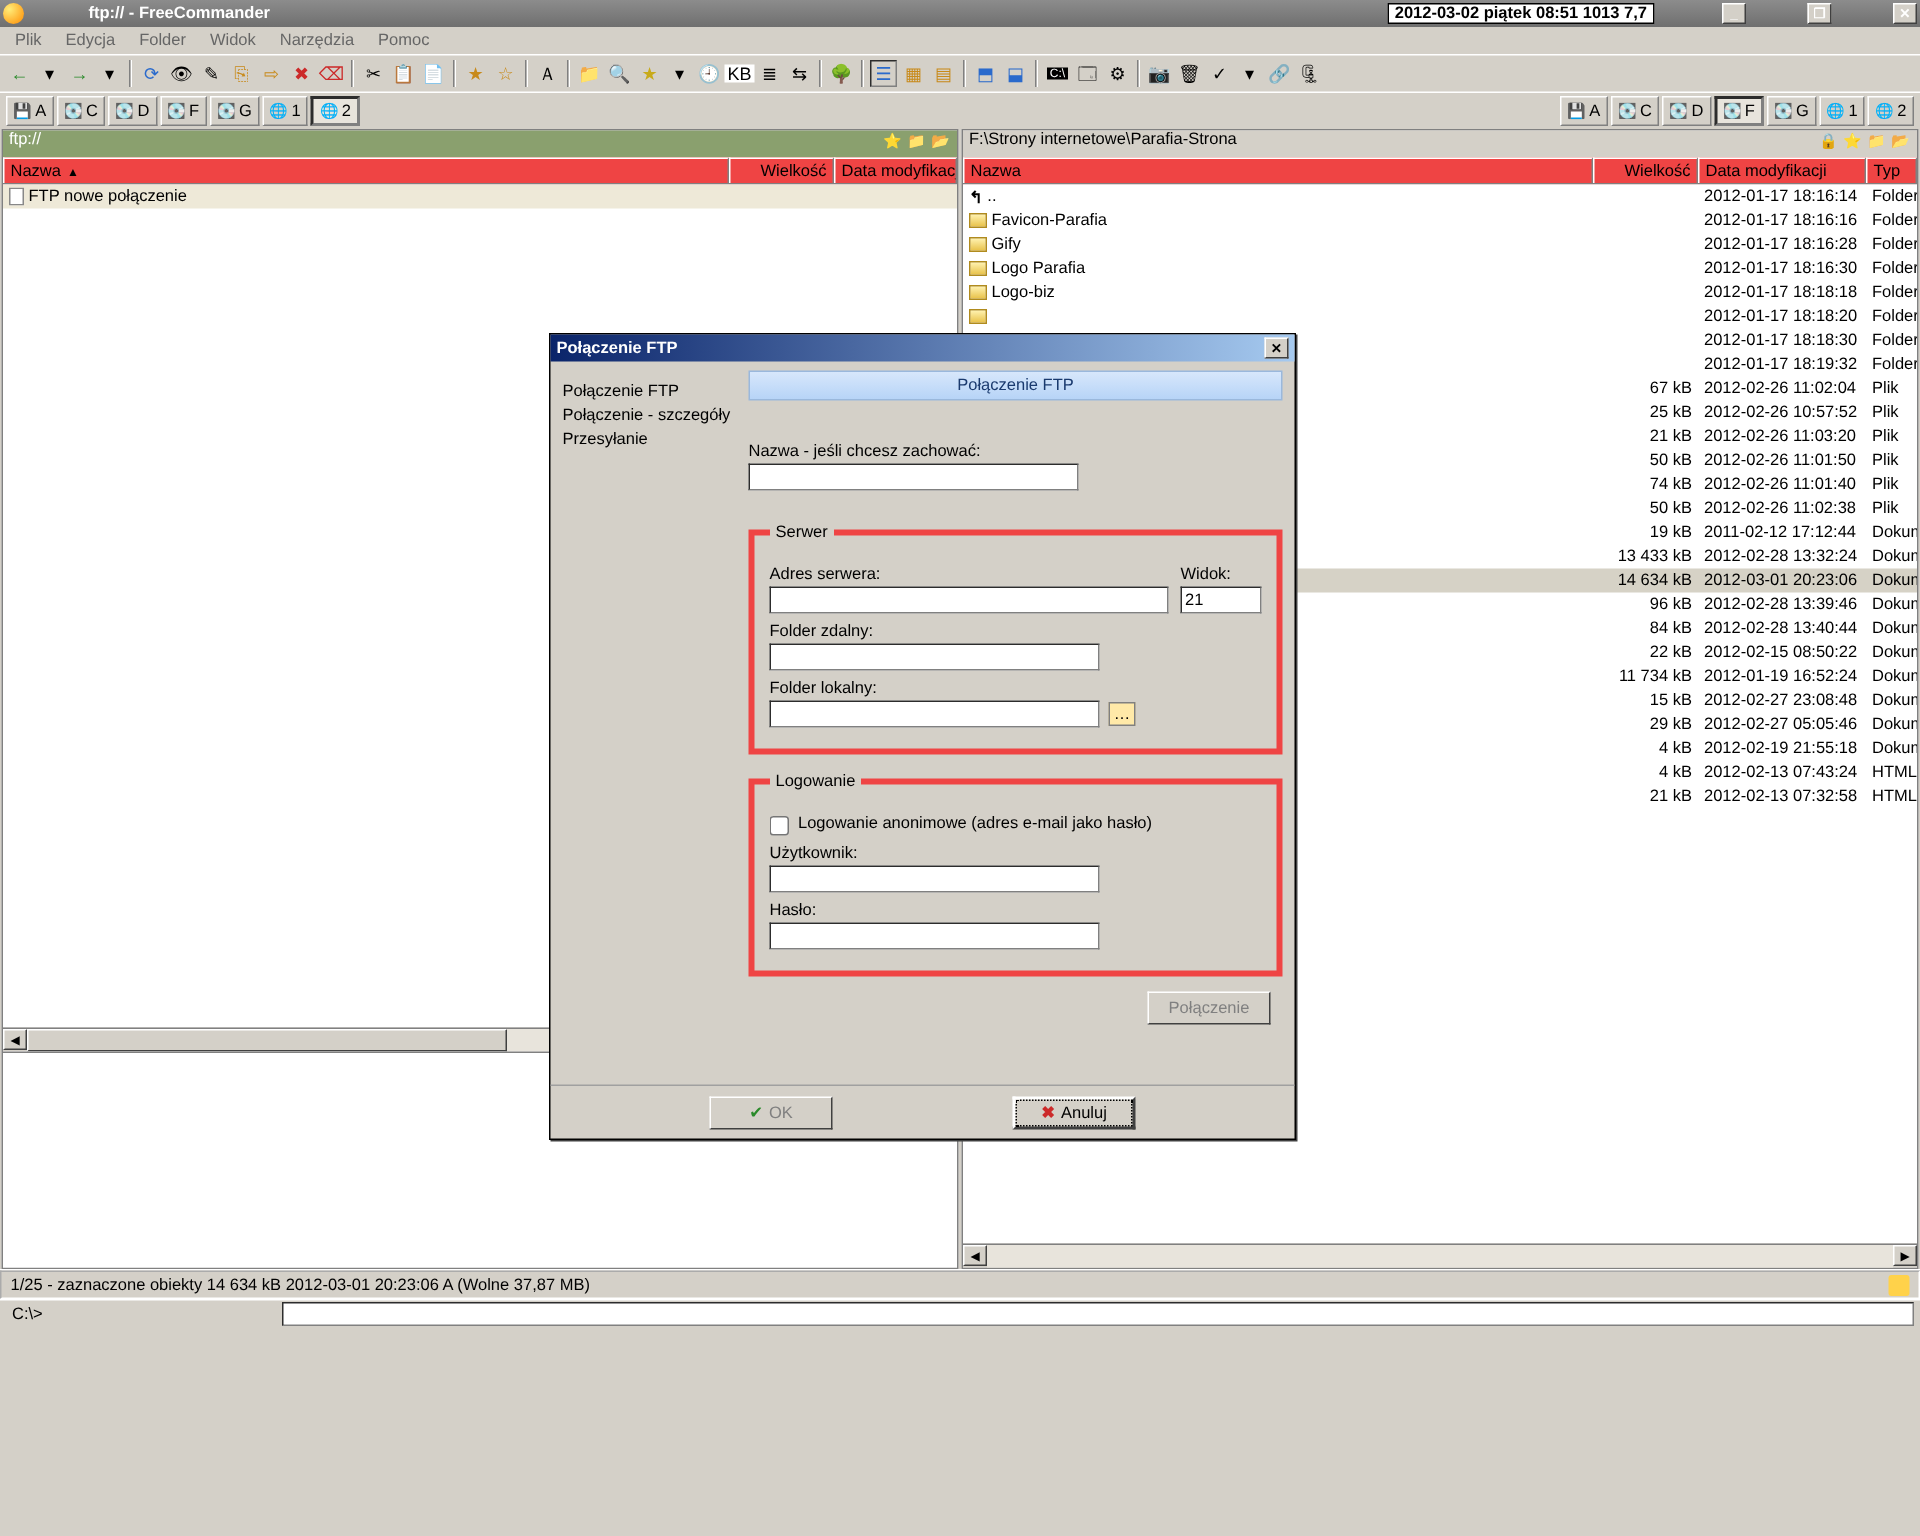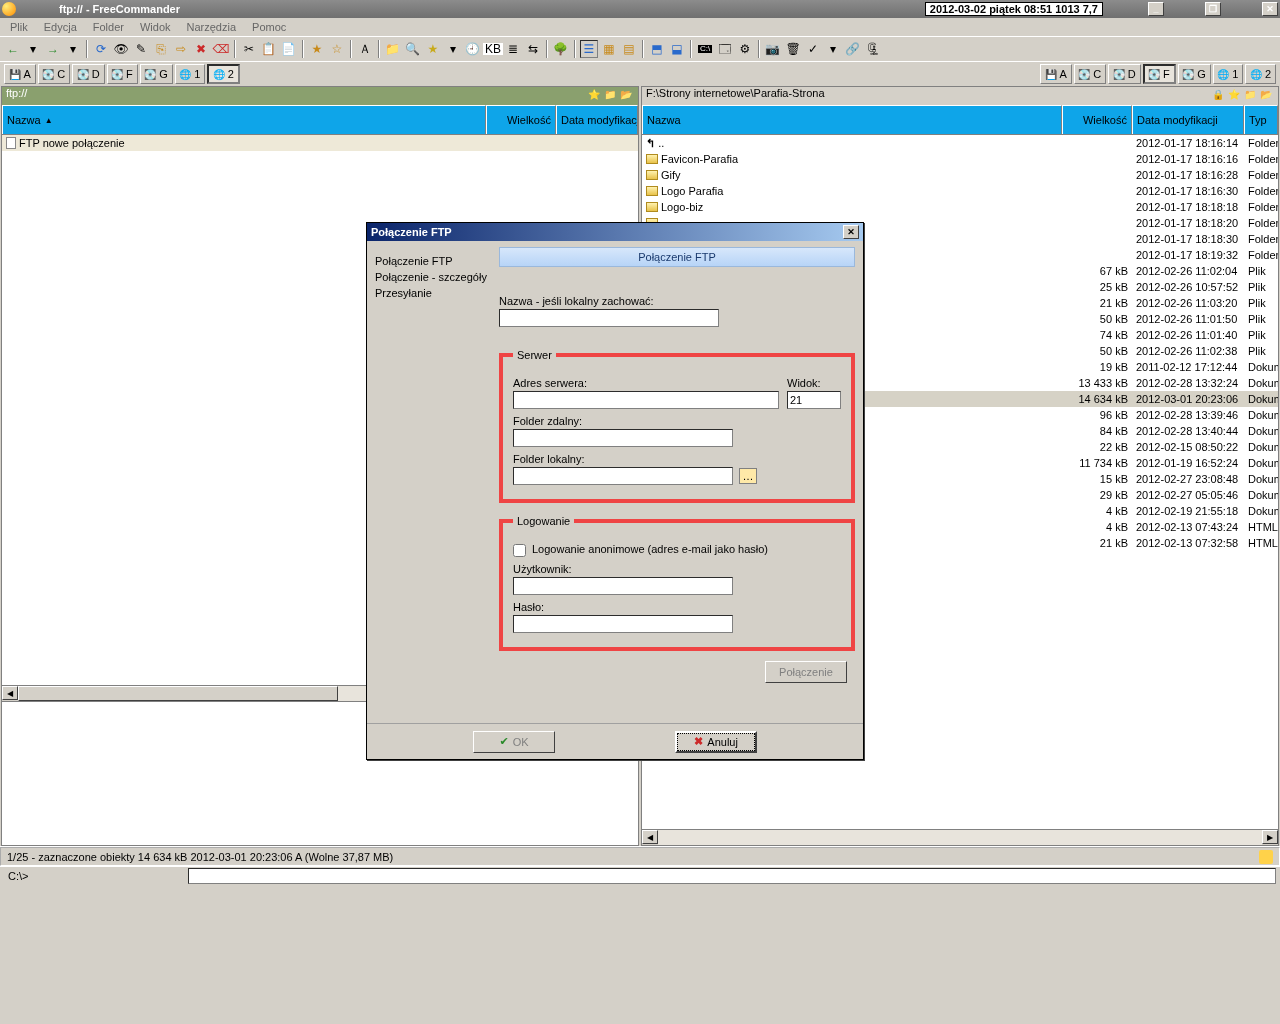--- a/index.html
+++ b/index.html
@@ -29,21 +29,21 @@
 
 
 .panels { display: flex; height: 760px; }
 .panel { flex: 1; display: flex; flex-direction: column; border: 1px solid #808080; margin: 0 1px; background: #fff; }
 .pathbar { height: 18px; display: flex; padding: 0 4px; color: #000; font-size: 11px; }
 .pathbar.left { background: #8aa06e; color: #fff; }
 .pathbar.right { background: #d4d0c8; }
 .pathbar .spacer { flex: 1; }
 .pathbar .pb-icon { width: 14px; height: 14px; margin-left: 2px; display:inline-flex; align-items:center; justify-content:center; font-size:10px; }
 
-.listhead { height: 30px; background: #0ea5e9; display: flex; border-bottom: 1px solid #808080; }
+.listhead { height: 18px; background: #ef4444; display: flex; border-bottom: 1px solid #808080; }
 .listhead .col { border-right: 1px solid #808080; border-top: 1px solid #fff; border-left: 1px solid #fff; padding: 2px 4px; display: flex; align-items: center; overflow: hidden; white-space: nowrap; }
 .col-name { flex: 1; }
 .col-size { width: 70px; text-align: right; justify-content: flex-end; }
 .col-date { width: 136px; }
 .col-type { width: 48px; }
 
 .listbody { flex: 1; overflow: hidden; background: #fff; }
 .row { height: 16px; display: flex; align-items: center; border-bottom: 0; }
 .row:nth-child(odd){ background:#fff }
 .row .c { padding: 0 4px; overflow: hidden; white-space: nowrap; }
@@ -880,21 +880,21 @@
     <div class="dlg-nav">
       <div>Połączenie FTP</div>
       <div>Połączenie - szczegóły</div>
       <div>Przesyłanie</div>
     </div>
     <div class="dlg-main">
       <div class="dlg-panel-title">Połączenie FTP</div>
 
       <fieldset class="noline">
         <div class="frow">
-          <label>Nazwa - jeśli lokalny zachować:</label>
+          <label>Nazwa - jeśli chcesz zachować:</label>
           <input type="text" style="width: 220px;">
         </div>
       </fieldset>
 
       <fieldset>
         <legend>Serwer</legend>
         <div class="frow" style="display:flex;gap:8px">
           <div style="flex:1">
             <label>Adres serwera:</label>
             <input type="text" style="width: 100%;">

